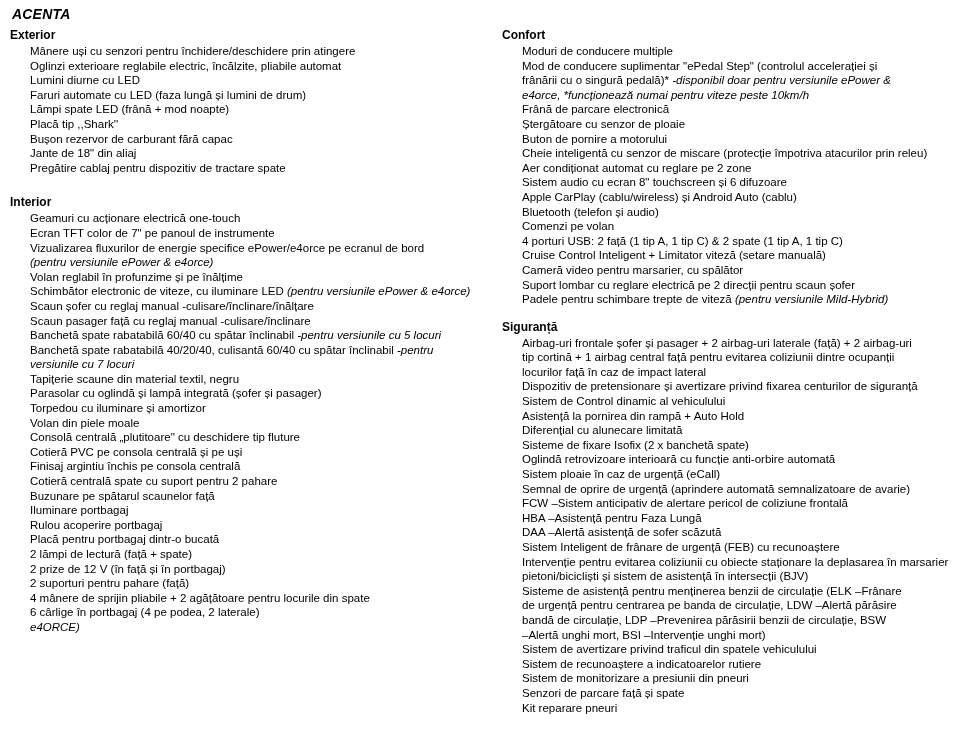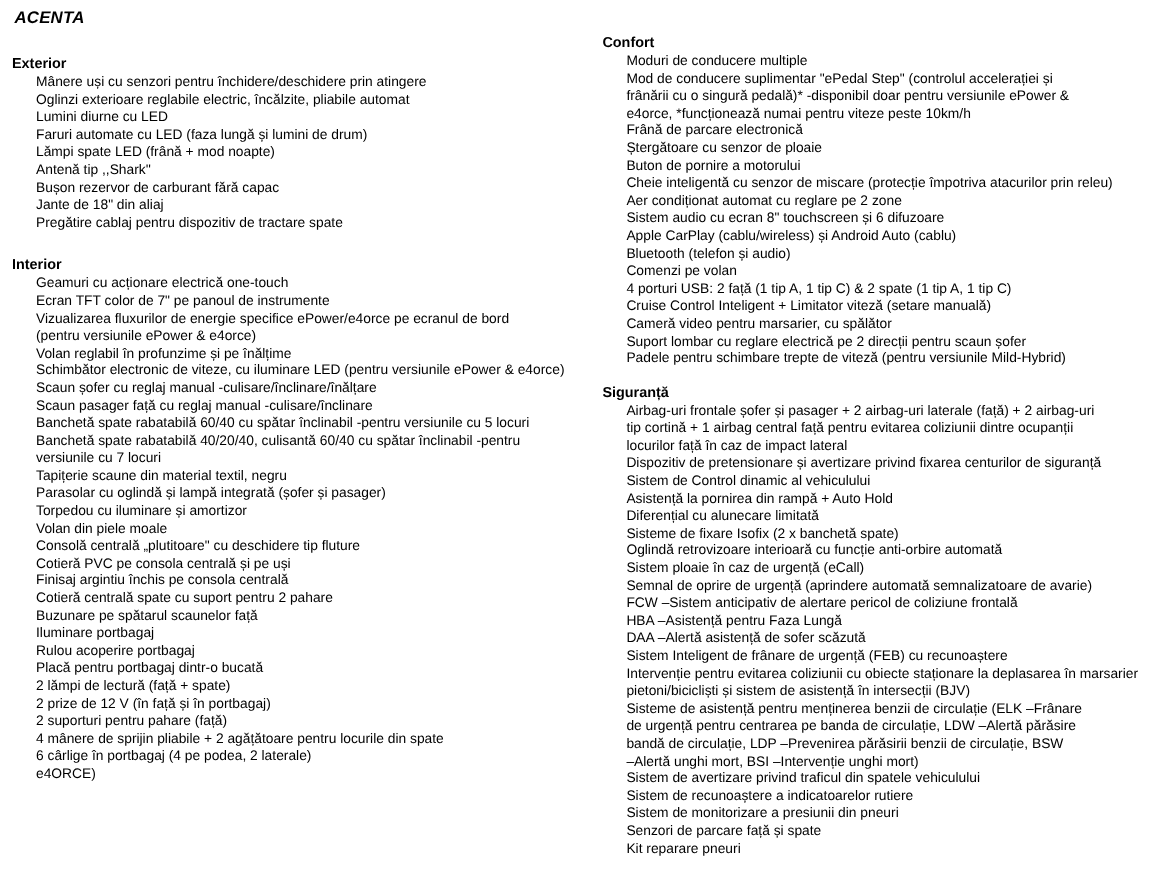--- a/index.html
+++ b/index.html
@@ -30,21 +30,20 @@
     margin: 2px 0 6px 4px;
     letter-spacing: 0.2px;
   }
   .columns {
     display: flex;
     align-items: flex-start;
   }
   .col-left {
     width: 478px;
     padding-left: 2px;
-    margin-top: 18px;
   }
   .col-right {
     width: 480px;
     padding-left: 16px;
   }
   .section-head {
     font-weight: bold;
     font-size: 12px;
     margin: 6px 0 2px 0;
   }
@@ -57,21 +56,21 @@
   ul.items li {
     line-height: 14.6px;
     margin: 0;
     padding: 0;
     font-size: 11.5px;
     text-indent: 0;
   }
   ul.items li.wrap {
     padding-left: 0;
   }
-  .it { }
+  .it { font-style: italic; }
   .spacer-lg { height: 14px; }
   .spacer-sm { height: 7px; }
 </style>
 </head>
 <body>
 
 <div class="page">
 
   <div class="doc-title">ACENTA</div>
 
@@ -79,21 +78,21 @@
 
     <div class="col-left">
 
       <div class="section-head first">Exterior</div>
       <ul class="items">
         <li>Mânere uși cu senzori pentru închidere/deschidere prin atingere</li>
         <li>Oglinzi exterioare reglabile electric, încălzite, pliabile automat</li>
         <li>Lumini diurne cu LED</li>
         <li>Faruri automate cu LED (faza lungă și lumini de drum)</li>
         <li>Lămpi spate LED (frână + mod noapte)</li>
-        <li>Antenă tip ,,Shark''</li>
+        <li>Placă tip ,,Shark''</li>
         <li>Bușon rezervor de carburant fără capac</li>
         <li>Jante de 18" din aliaj</li>
         <li>Pregătire cablaj pentru dispozitiv de tractare spate</li>
       </ul>
 
       <div class="spacer-lg"></div>
 
       <div class="section-head">Interior</div>
       <ul class="items">
         <li>Geamuri cu acționare electrică one-touch</li>

